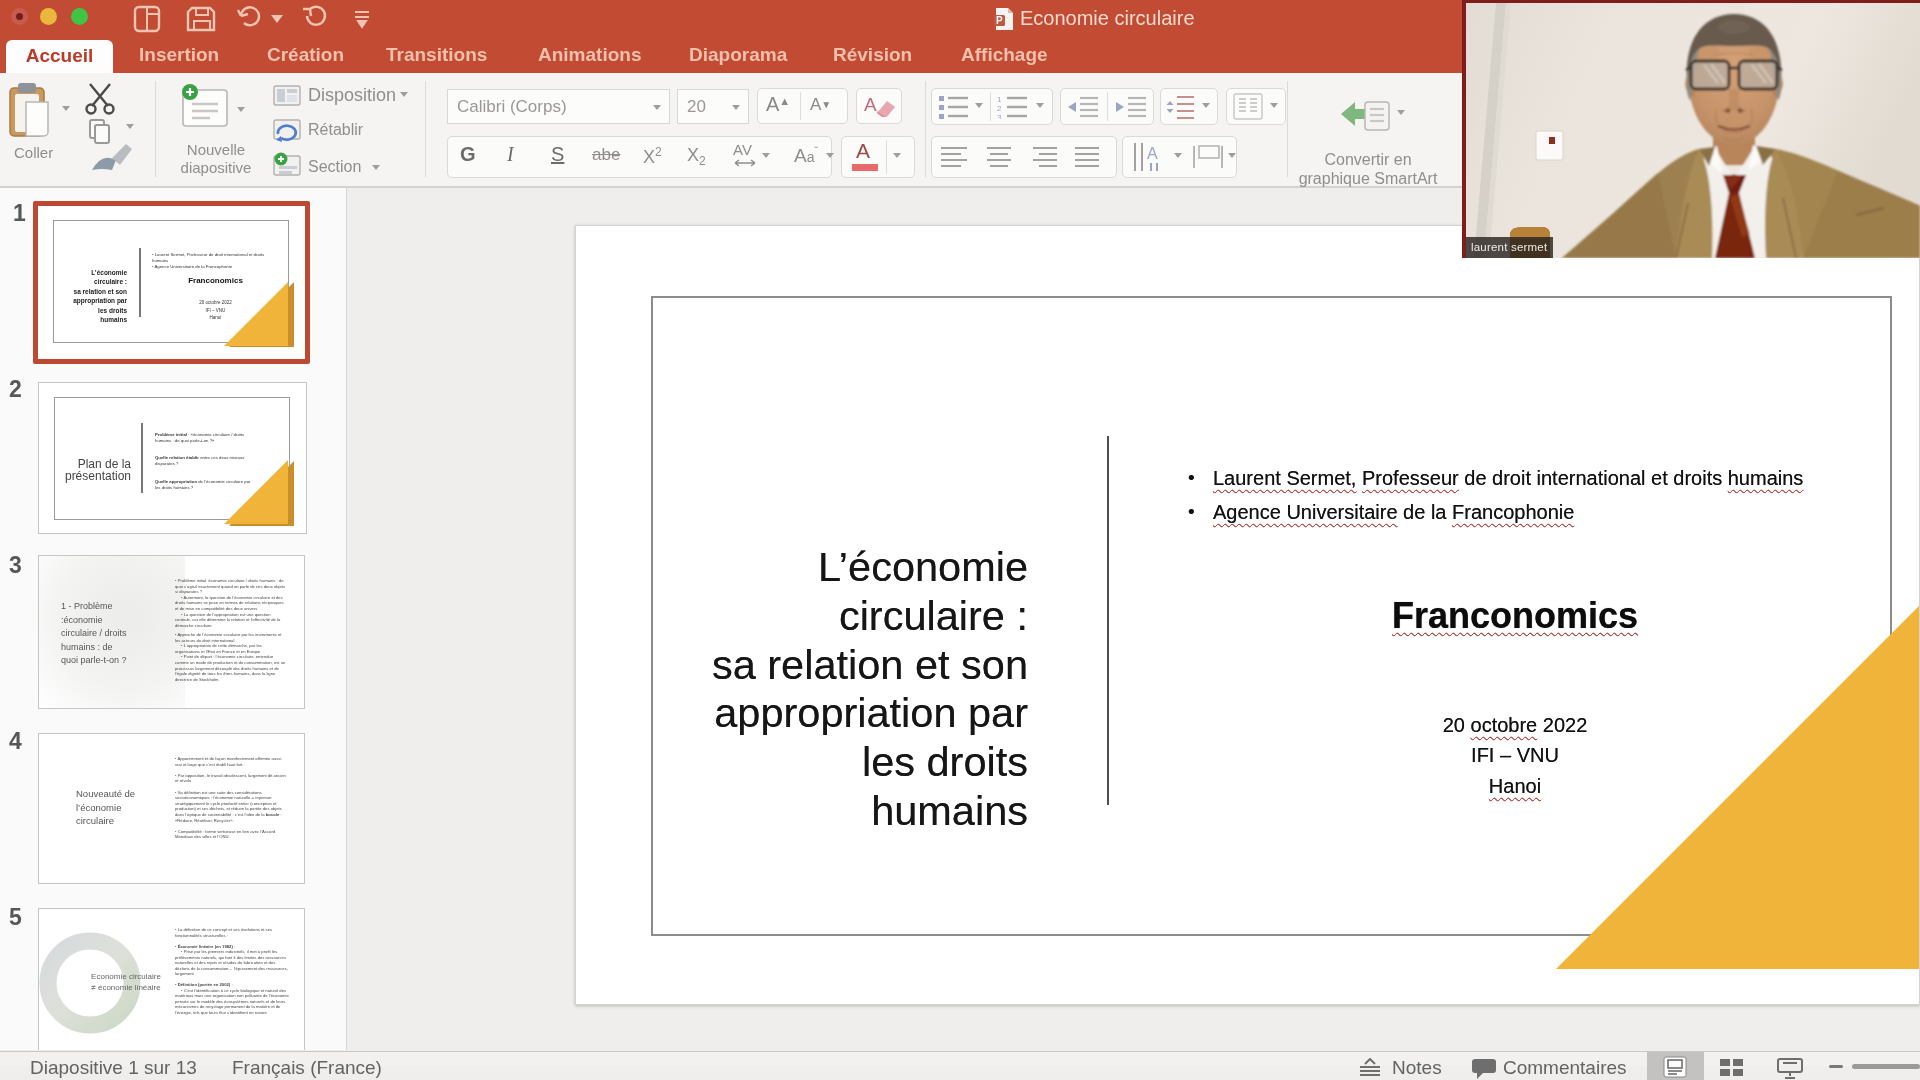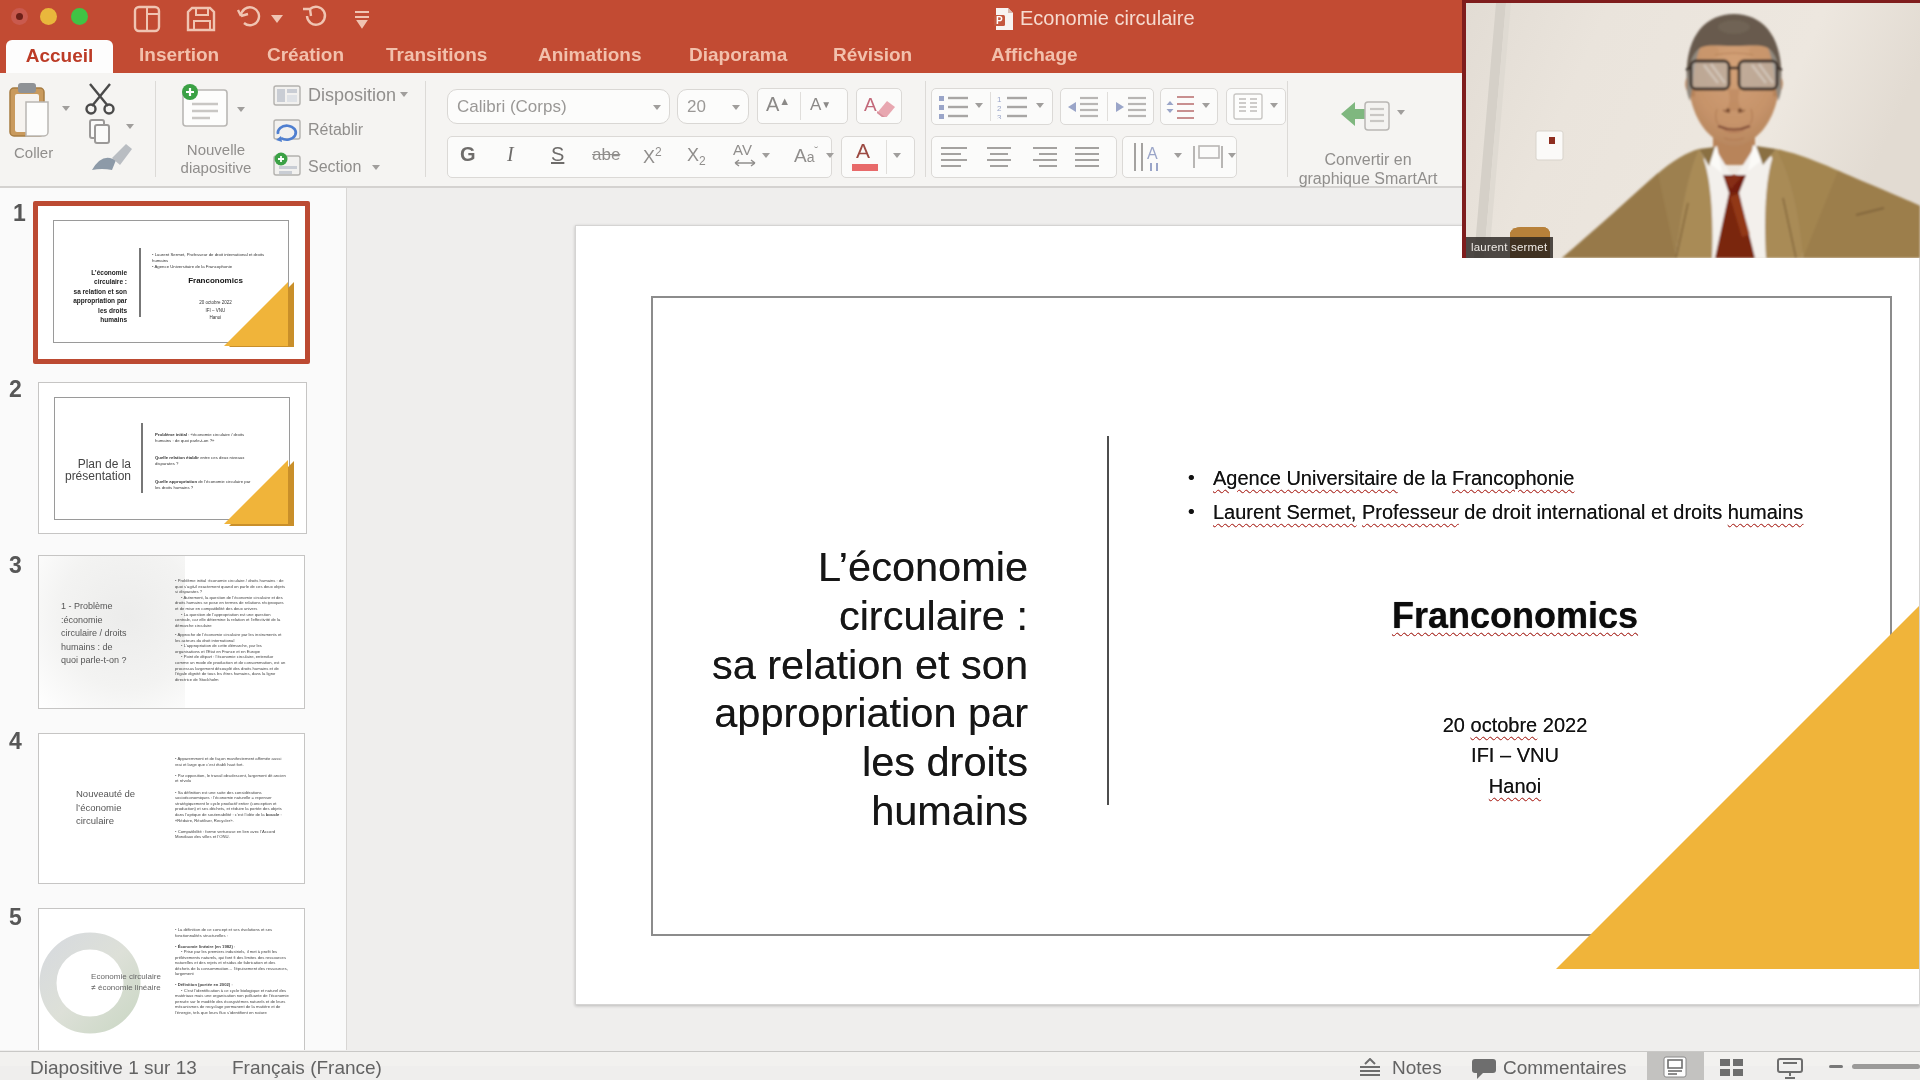--- a/index.html
+++ b/index.html
@@ -9,21 +9,21 @@
   #titlebar { position:absolute; left:0; top:0; width:1920px; height:37px; background:#c24b33; }
   .tl { position:absolute; top:8px; width:17px; height:17px; border-radius:50%; }
   #tabrow { position:absolute; left:0; top:37px; width:1920px; height:36px; background:#c24b33; }
   .tab { position:absolute; top:7px; font-size:19px; font-weight:600; color:#f2c0ac; }
   #activetab { position:absolute; left:6px; top:3px; width:107px; height:33px; background:#fdfdfd; border-radius:6px 6px 0 0; }
   #activetab span { position:absolute; left:50%; transform:translateX(-50%); top:5px; font-size:19px; font-weight:600; color:#bc3b26; }
   
   #ribbon { position:absolute; left:0; top:73px; width:1920px; height:115px; background:#f5f4f2; border-bottom:2px solid #d4d2d0; }
   .rsep { position:absolute; top:8px; width:1px; height:96px; background:#dcdad7; }
   .rlabel { position:absolute; font-size:15px; color:#908e8c; }
-  .combo { position:absolute; background:#fcfcfb; border:1px solid #d9d7d4; border-radius:10px; }
+  .combo { position:absolute; background:#fcfcfb; border:1px solid #d9d7d4; border-radius:0; }
   .btn { position:absolute; background:#fbfbfa; border:1px solid #dbd9d6; border-radius:5px; }
   .dd { position:absolute; width:0; height:0; border-left:4px solid transparent; border-right:4px solid transparent; border-top:5px solid #a09e9c; }
   
   #panel { position:absolute; left:0; top:188px; width:347px; height:862px; background:#fafafa; border-right:1px solid #d8d6d4; }
   .pnum { position:absolute; font-size:23px; font-weight:bold; color:#575757; }
   .thumb { position:absolute; left:40px; width:262px; height:148px; background:#fff; border:1px solid #c6c5c4; }
   
   #slide { position:absolute; left:575px; top:225px; width:1345px; height:780px; background:#fff; overflow:hidden; border:1px solid #d5d4d3; box-shadow:0 1px 3px rgba(0,0,0,0.22); }
   #innerrect { position:absolute; left:75px; top:70px; width:1241px; height:640px; border:2px solid #8c8c8c; }
   #divider { position:absolute; left:531px; top:210px; width:2px; height:369px; background:#4e4e4e; }
@@ -75,21 +75,21 @@
   <div id="tabrow">
     <div id="activetab">
       <span>Accueil</span>
     </div>
     <div class="tab" style="left:139px;">Insertion</div>
     <div class="tab" style="left:267px;">Création</div>
     <div class="tab" style="left:386px;">Transitions</div>
     <div class="tab" style="left:538px;">Animations</div>
     <div class="tab" style="left:689px;">Diaporama</div>
     <div class="tab" style="left:833px;">Révision</div>
-    <div class="tab" style="left:961px;margin-left:30px;">Affichage</div>
+    <div class="tab" style="left:961px;">Affichage</div>
   </div>
 
   <div id="ribbon">
 
     <svg class="abs" style="left:8px; top:9px;" width="62" height="62" viewBox="0 0 62 62">
       <rect x="2" y="6" width="34" height="48" rx="4" fill="#c99a5d" stroke="#a77c42" stroke-width="1.5"></rect>
       <rect x="10" y="1" width="18" height="10" rx="3" fill="#8f9296"></rect>
       <rect x="7" y="12" width="24" height="38" rx="2" fill="#f6f3ef"></rect>
       <path d="M18 20 h22 v30 a4 4 0 0 1 -4 4 h-18 z" fill="#fdfdfc" stroke="#b9b6b2" stroke-width="1.5"></path>
       <path d="M40 20 l-8 0 0 -0" fill="none"></path>
@@ -382,22 +382,22 @@
       <div style="position:absolute; left:20px; top:62px; width:134px; text-align:center; font-size:8px; line-height:11px; color:#666;">Economie circulaire<br>≠ économie linéaire</div>
       <div style="position:absolute; left:136px; top:18px; width:114px; font-size:4.2px; line-height:5.5px; color:#444;">• La définition de ce concept et ses évolutions et ses fonctionnalités structurelles :<br><br>• <b>Économie linéaire (en 1982)</b> :<br><span style="padding-left:6px;">• Prise par les premiers industriels, il met à profit les prélèvements naturels, qui font fi des limites des ressources naturelles et des rejets et résidus de fabrication et des déchets de la consommation… l’épuisement des ressources, largement</span><br><br>• <b>Définition (portée en 2002)</b> :<br><span style="padding-left:6px;">• C’est l’identification à ce cycle biologique et naturel des matériaux mais une organisation non polluante de l’économie pensée sur le modèle des écosystèmes naturels et de leurs mécanismes de recyclage permanent de la matière et de l’énergie, tels que leurs flux s’identifient en nature</span></div>
     </div>
   </div>
 
   <div id="slide">
     <div id="innerrect"></div>
     <div id="divider"></div>
     <div id="lefttitle">L’économie<br>circulaire&nbsp;:<br>sa relation et son<br>appropriation par<br>les droits<br>humains</div>
     <ul id="bullets">
+      <li><span class="sq">Laurent Sermet,</span> <span class="sq">Professeur</span> de droit international et droits <span class="sq">humains</span></li>
       <li><span class="sq">Agence Universitaire</span> de la <span class="sq">Francophonie</span></li>
-      <li><span class="sq">Laurent Sermet,</span> <span class="sq">Professeur</span> de droit international et droits <span class="sq">humains</span></li>
     </ul>
     <div id="franco"><span class="sq">Franconomics</span></div>
     <div id="dateblock">20 <span class="sq">octobre</span> 2022<br>IFI – VNU<br><span class="sq">Hanoi</span></div>
     <svg class="abs" style="left:960px; top:360px;" width="385" height="420" viewBox="0 0 385 420">
       <polygon points="20,383 385,18 385,383" fill="#f0b43a"></polygon>
     </svg>
   </div>
 
   <div id="statusbar">
     <div class="st" style="left:30px;">Diapositive 1 sur 13</div>

